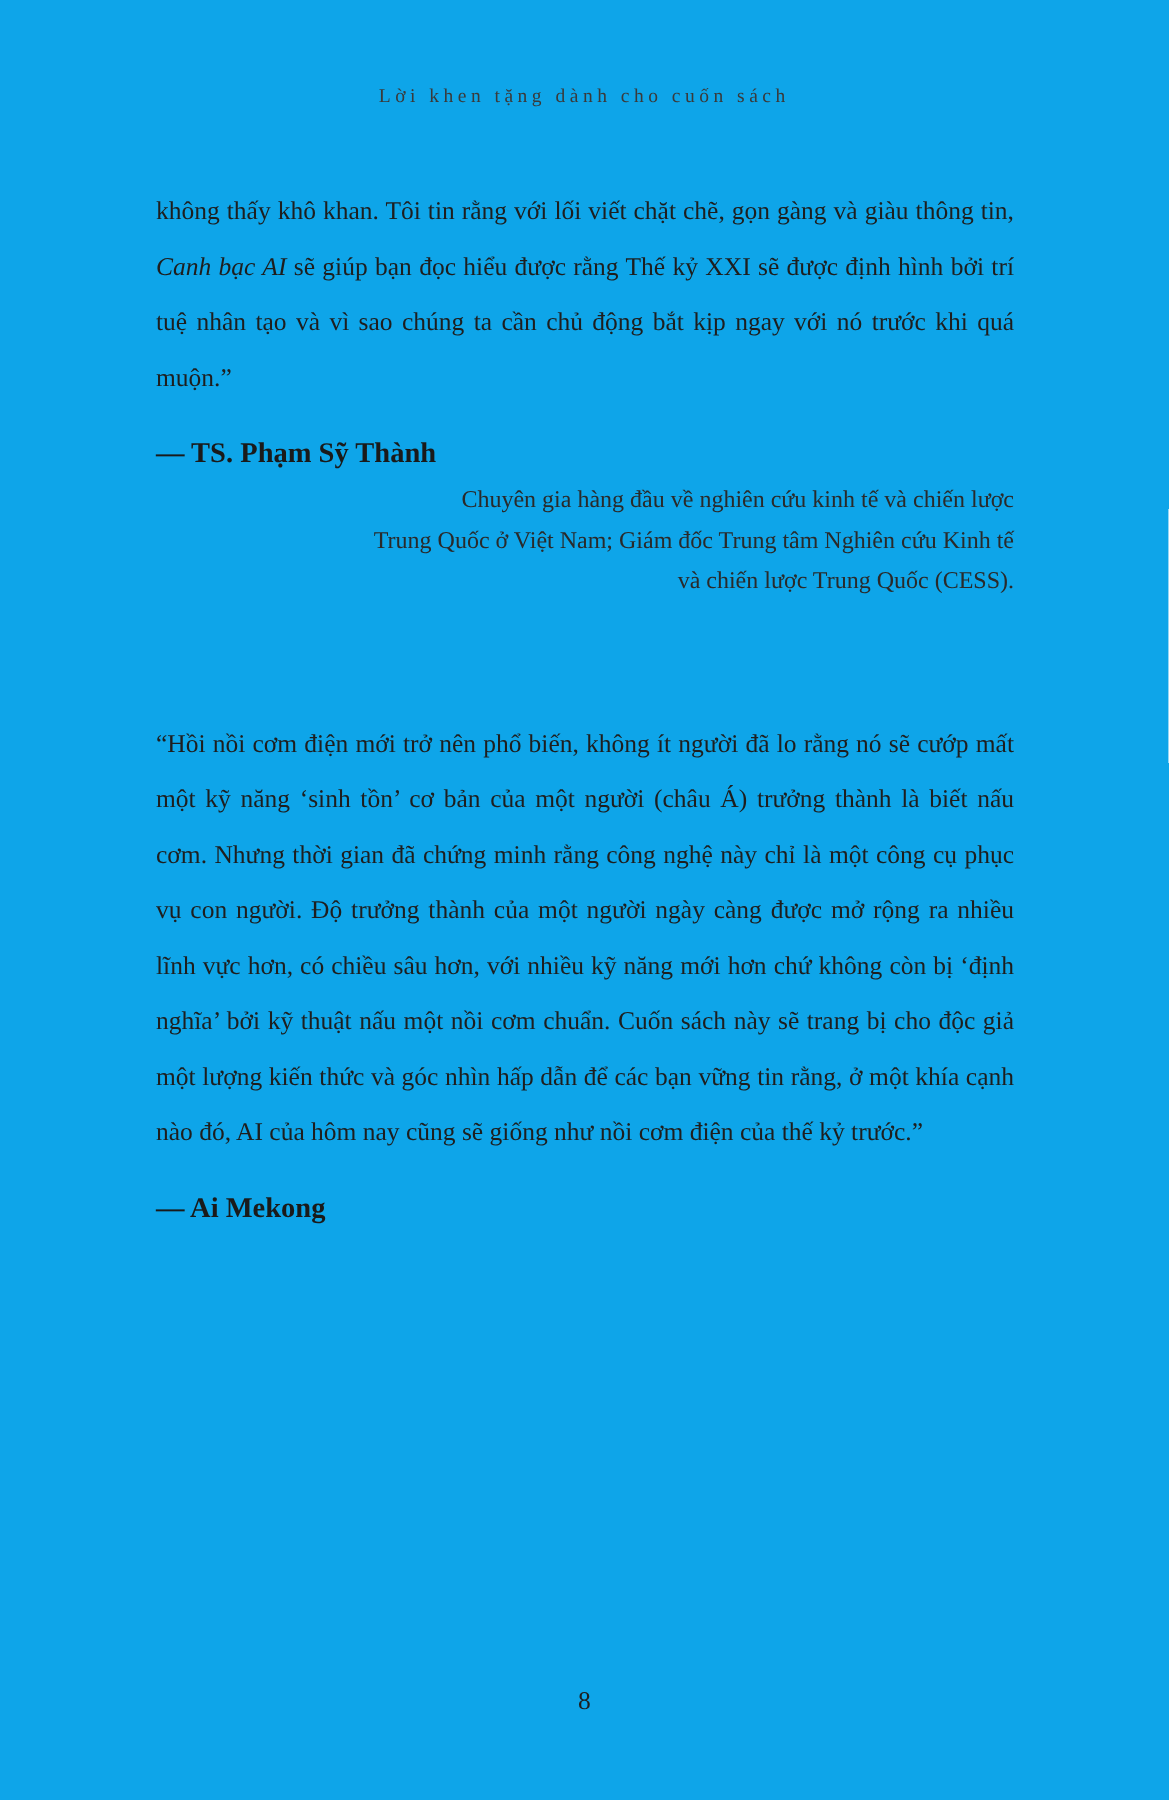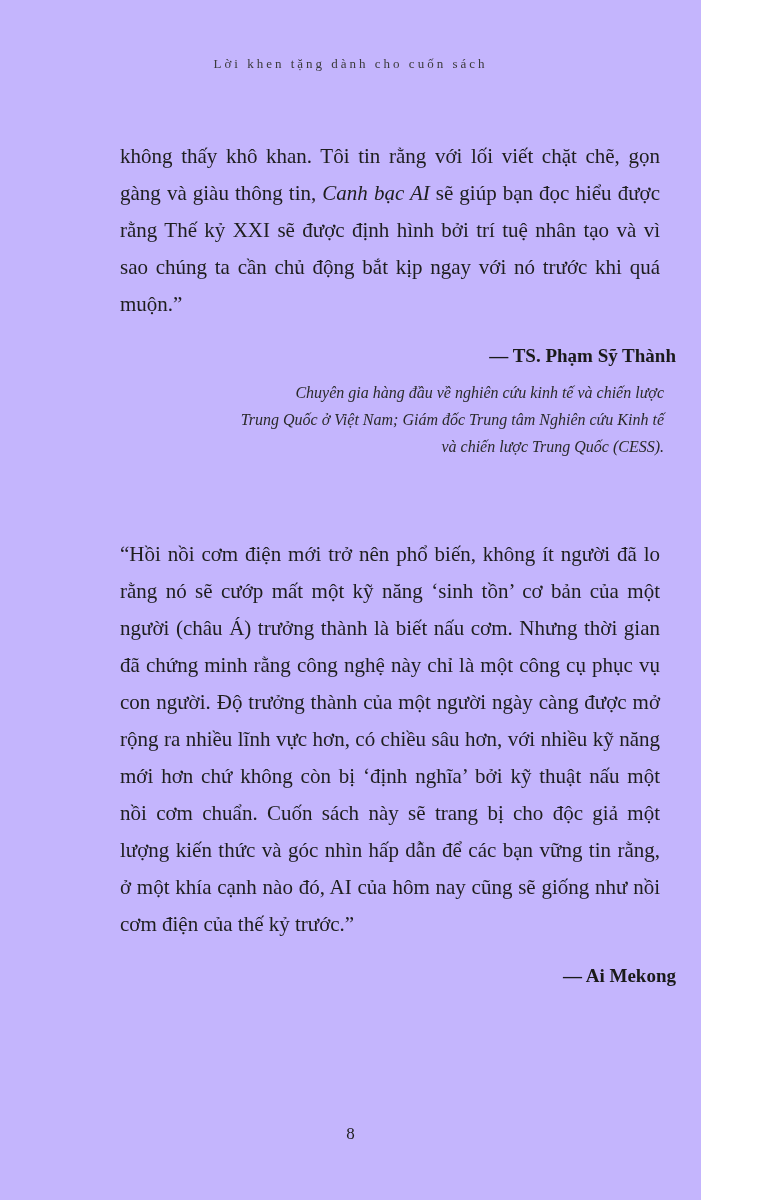--- a/index.html
+++ b/index.html
@@ -2,23 +2,23 @@
 <html><head>
 <meta charset="utf-8">
 <style>
   html, body {
     margin: 0;
     padding: 0;
     background: #ffffff;
   }
   .page {
     position: relative;
-    width: 701px;
+    width: 779px;
     height: 1200px;
-    background: #c4b5fd;
+    background: #0ea5e9;
     font-family: "Liberation Serif", "DejaVu Serif", serif;
     color: #1e1e1e;
     overflow: hidden;
     box-sizing: border-box;
   }
   .running-header {
     position: absolute;
     top: 56px;
     left: 0;
     right: 0;
@@ -29,38 +29,37 @@
   }
   .content {
     position: absolute;
     top: 122px;
     left: 104px;
     width: 572px;
   }
   .quote-block { margin: 0; }
   .quote-block.second { margin-top: 76px; }
   .quote-text {
-    margin: 16px;
-    font-size: 21px;
+    margin: 0;
+    font-size: 17px;
     line-height: 37px;
     text-align: justify;
     color: #1e1e1e;
   }
   .quote-text em { font-style: italic; }
   .attribution {
     margin: 22px 0 6px 0;
     font-size: 19px;
     font-weight: bold;
-    text-align: right;
+    text-align: left;
     color: #1a1a1a;
   }
   .bio {
-    margin: 12px;
+    margin: 0;
     font-size: 16px;
-    font-style: italic;
     line-height: 27px;
     text-align: right;
     color: #2a2a2a;
     white-space: pre-line;
   }
   .page-number {
     position: absolute;
     bottom: 56px;
     left: 0;
     right: 0;

